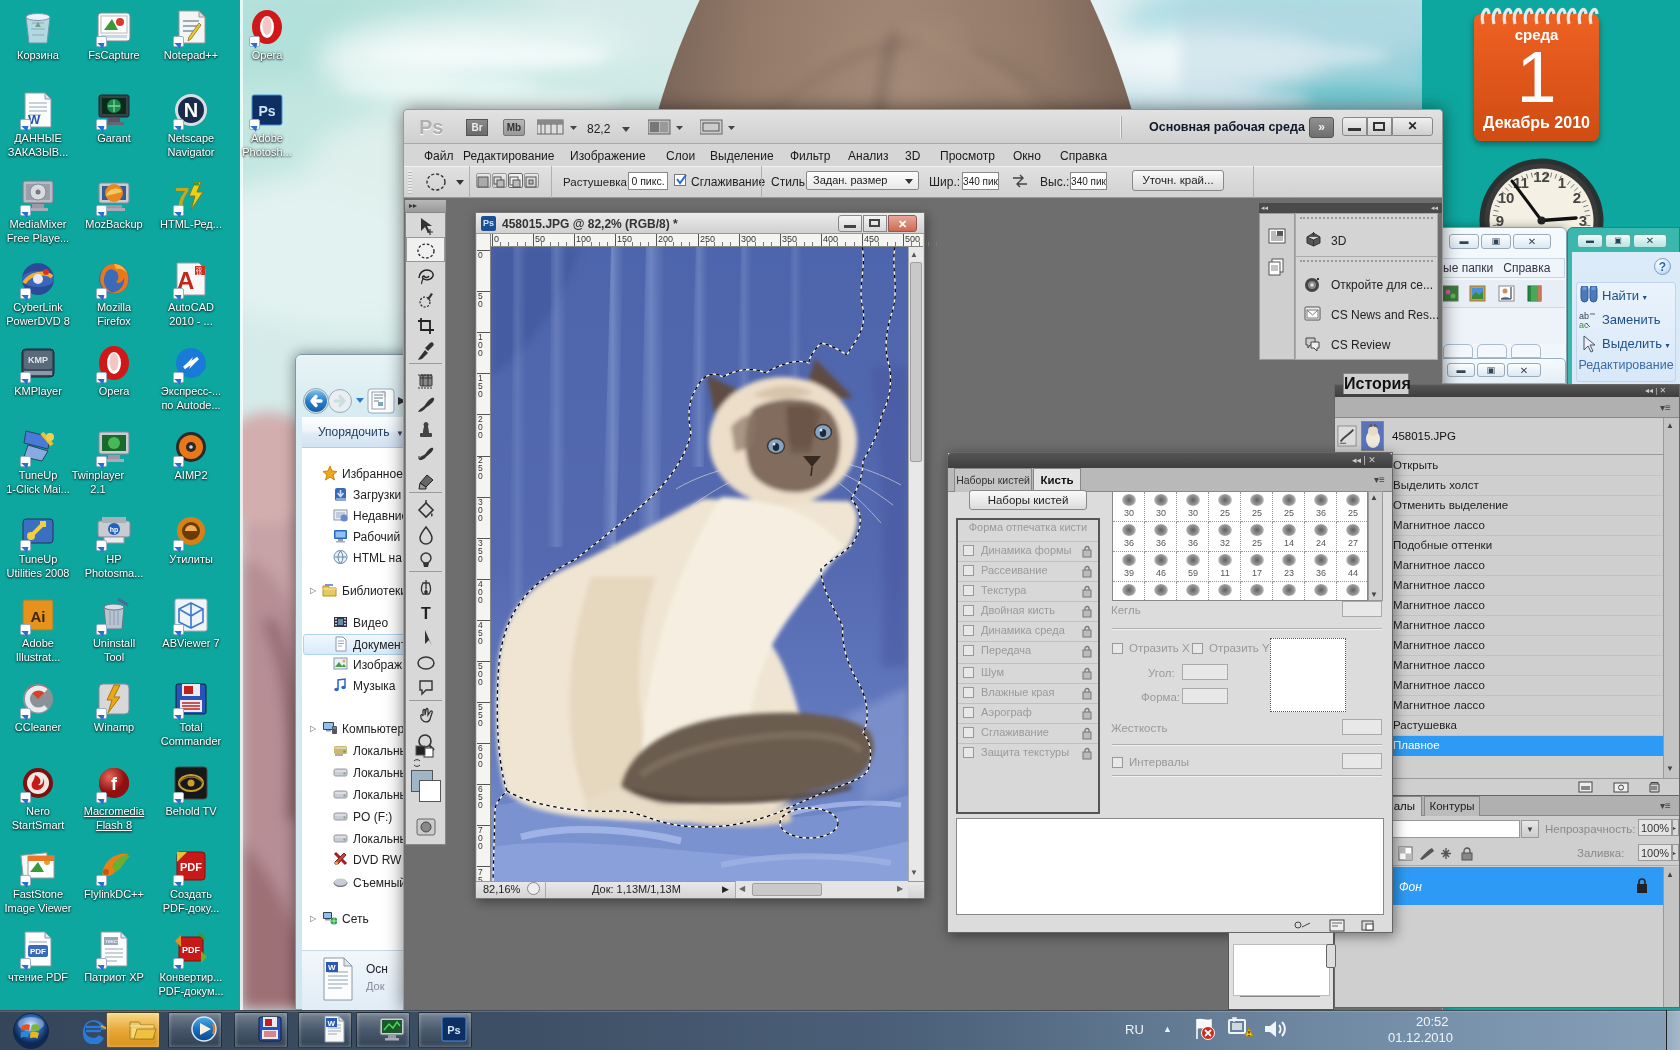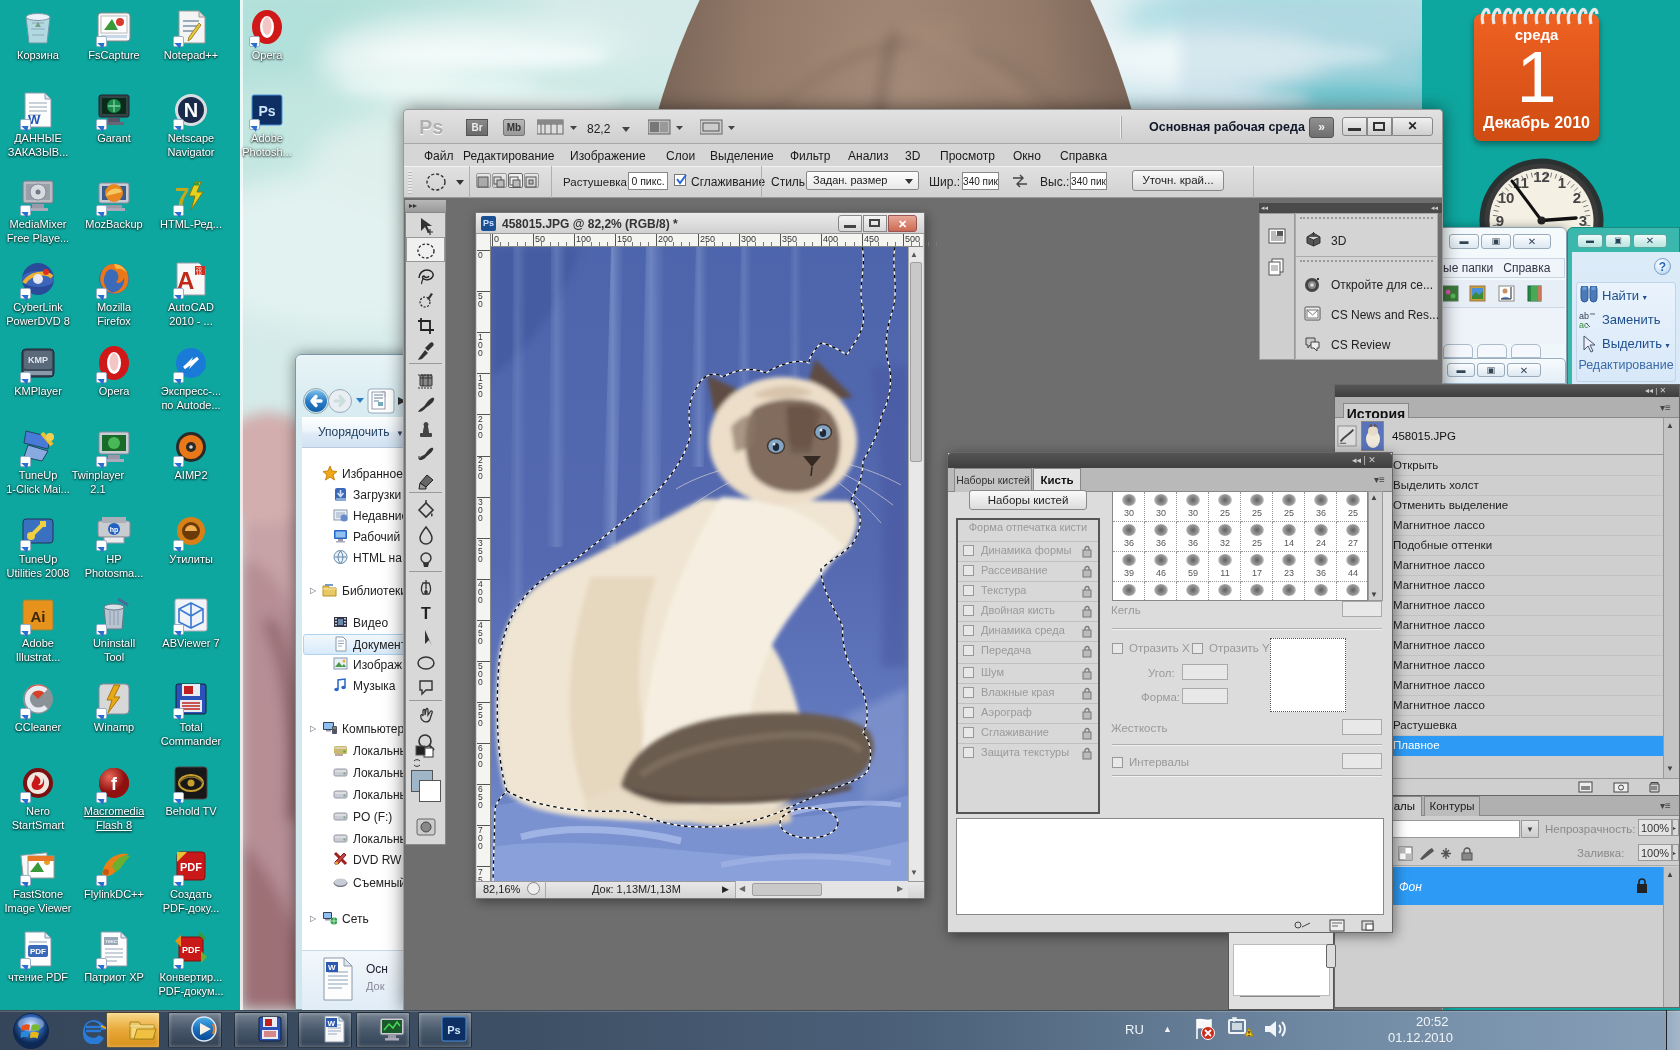--- a/index.html
+++ b/index.html
@@ -1177,21 +1177,21 @@
 <div class="abs" style="left:722px;top:884px;font-size:9px;color:#222;">▶</div>
 <div class="abs" style="left:735px;top:881px;width:173px;height:17px;background:#e4e4e4;border-left:1px solid #aaa;"></div>
 <div class="abs" style="left:739px;top:884px;font-size:8px;color:#666;">◀</div>
 <div class="abs" style="left:752px;top:883px;width:70px;height:13px;background:#c9c9c9;border:1px solid #a0a0a0;border-radius:2px;"></div>
 <div class="abs" style="left:897px;top:884px;font-size:8px;color:#666;">▶</div>
 
 <div class="abs" style="left:1334px;top:384px;width:346px;height:412px;background:#cfcfcf;border:1px solid #666;"></div>
 <div class="abs" style="left:1335px;top:385px;width:344px;height:12px;background:linear-gradient(180deg,#555,#3e3e3e);"></div>
 <div class="abs" style="left:1645px;top:386px;font-size:8px;color:#ccc;">◂◂&nbsp;|&nbsp;✕</div>
 <div class="abs" style="left:1335px;top:397px;width:344px;height:21px;background:#b0b0b0;border-bottom:1px solid #888;"></div>
-<div class="abs" style="left:1343px;top:403px;width:66px;height:21px;background:#cfcfcf;border:1px solid #888;border-bottom:none;color:#111;font-size:14px;font-weight:bold;text-align:center;line-height:20px;">История</div>
+<div class="abs" style="left:1343px;top:373px;width:66px;height:21px;background:#cfcfcf;border:1px solid #888;border-bottom:none;color:#111;font-size:16px;font-weight:bold;text-align:center;line-height:20px;">История</div>
 <div class="abs" style="left:1410px;top:397px;width:74px;height:21px;background:#bcbcbc;border:1px solid #888;border-bottom:none;color:#333;font-size:11.5px;text-align:center;line-height:20px;margin-top:24px;">Операции</div>
 <div class="abs" style="left:1660px;top:402px;font-size:10px;color:#444;">▾≡</div>
 <div class="abs" style="left:1335px;top:418px;width:344px;height:37px;background:#cfcfcf;border-bottom:1px solid #999;"></div>
 <svg class="abs" style="left:1337px;top:424px" width="20" height="24" viewBox="0 0 22 24">
       <rect x="1" y="1" width="20" height="22" fill="#ddd" stroke="#888"></rect>
       <path d="M4,18 C8,12 14,10 18,5" stroke="#444" stroke-width="2" fill="none"></path>
       <path d="M3,20 h7" stroke="#444"></path>
     </svg>
 <div class="abs" style="left:1361px;top:421px;width:23px;height:30px;background:#5a74bc;border:1px solid #888;"></div>
 <svg class="abs" style="left:1361px;top:421px" width="23" height="30" viewBox="0 0 23 30">

